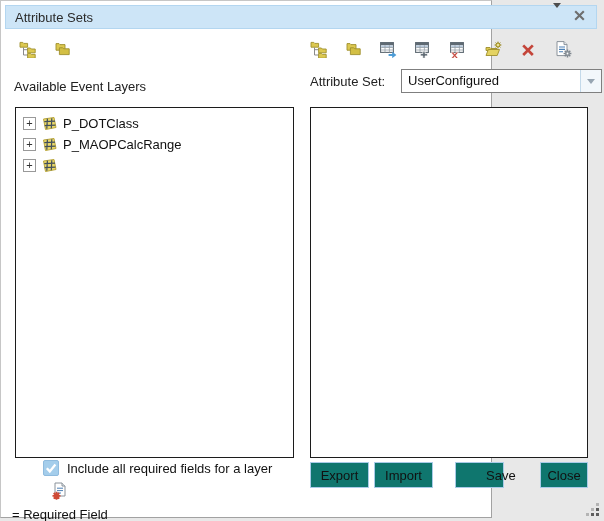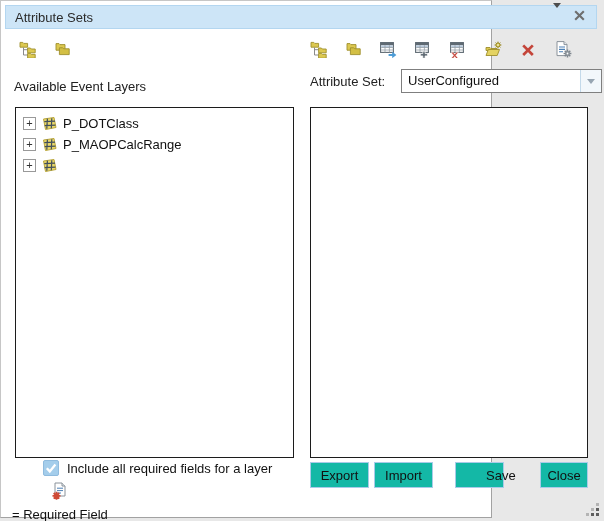--- a/index.html
+++ b/index.html
@@ -41,21 +41,21 @@
               font-size:11px; line-height:10px; text-align:center; flex:0 0 13px; }
   .tree-ico { width:17px; height:15px; flex:0 0 17px; }
 
   .include-row { position:absolute; left:14px; top:459px; display:flex; align-items:center; gap:8px;
                  font-size:13px; color:#111;margin-left:28px; }
   .checkbox { width:16px; height:16px; background:#a4cdeb; border:1px solid #8fbbde; border-radius:2px;
               display:flex; align-items:center; justify-content:center; }
   .required-row { position:absolute; left:11px; top:481px; display:flex; align-items:center; gap:6px;
                   font-size:13px; color:#111;flex-direction:column; }
 
-  .btn { position:absolute; top:461px; height:26px; background:#14b8a6; border:1px solid #a9cbe8;
+  .btn { position:absolute; top:461px; height:26px; background:#0f766e; border:1px solid #a9cbe8;
          font-family:inherit; font-size:13px; color:#111; padding:0; text-align:center; }
   .btn.export { left:309px; width:59px; }
   .btn.import { left:373px; width:59px; }
   .btn.save   { left:454px; width:49px;padding-left:30px; }
   .btn.close  { left:539px; width:48px; }
 
   .grip-dot { position:absolute; right:5px; bottom:5px; width:3px; height:3px; background:#5f5f5f;
               box-shadow:-10px 0 0 #b4b4b4, -5px 0 0 #5f5f5f, 0 -5px 0 #5f5f5f,
                          -5px -5px 0 #b4b4b4, 0 -10px 0 #b4b4b4; }
 </style>

